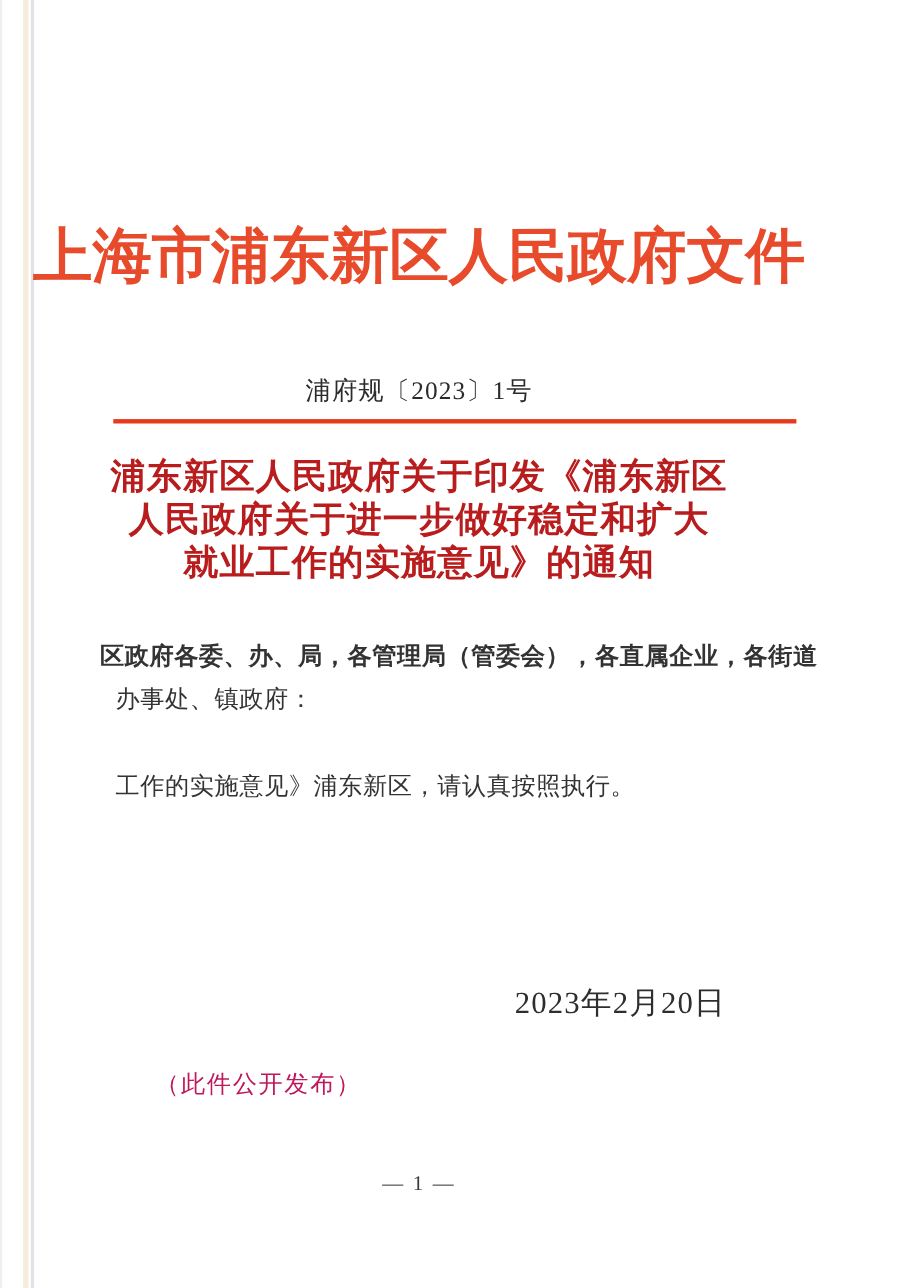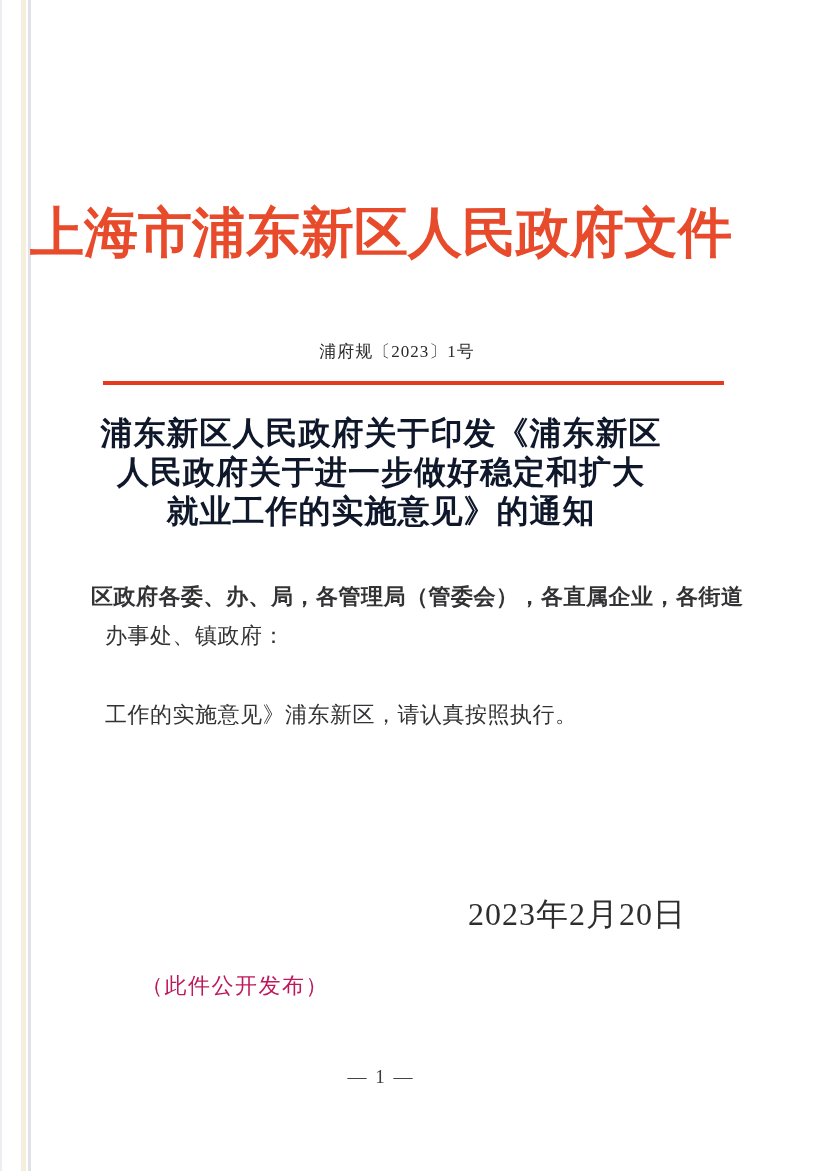--- a/index.html
+++ b/index.html
@@ -34,62 +34,61 @@
     color: var(--header-red, #e74b2b);
     letter-spacing: 0px;
     white-space: nowrap;
   }
   .doc-number {
     position: absolute;
     top: 340px;
     left: 0;
     width: 100%;
     text-align: center;
-    font-size: 17px;
+    font-size: 23px;
     letter-spacing: 1px;
     color: #2b2b2d;
-    padding-left: 16px;
   }
   .red-rule {
     position: absolute;
     top: 381px;
     left: 103px;
     width: 621px;
     height: 4px;
     background: var(--rule-red, #e7391d);
   }
   .doc-title {
     position: absolute;
     top: 414px;
     left: 0;
     width: 100%;
     text-align: center;
     font-size: 32px;
     line-height: 39px;
     font-weight: bold;
-    color: #0f172a;
+    color: #b91c1c;
     letter-spacing: 1px;
   }
   .body-line {
     position: absolute;
     font-size: 22px;
     line-height: 28px;
     color: var(--body-gray, #3a3a3c);
     letter-spacing: 0.5px;
     white-space: nowrap;
   }
   .sal-1 { left: 91px; top: 583px; font-weight: bold; }
   .sal-2 { left: 105px; top: 622px; }
   .par-1 { left: 151px; top: 663px; }
   .par-2 { left: 105px; top: 701px; }
   .doc-date {
     position: absolute;
     left: 468px;
     top: 893px;
-    font-size: 32px;
+    font-size: 28px;
     letter-spacing: 1px;
     color: #2e2e30;
     white-space: nowrap;
   }
   .publish-note {
     position: absolute;
     left: 141px;
     top: 971px;
     font-size: 22px;
     letter-spacing: 1.5px;

